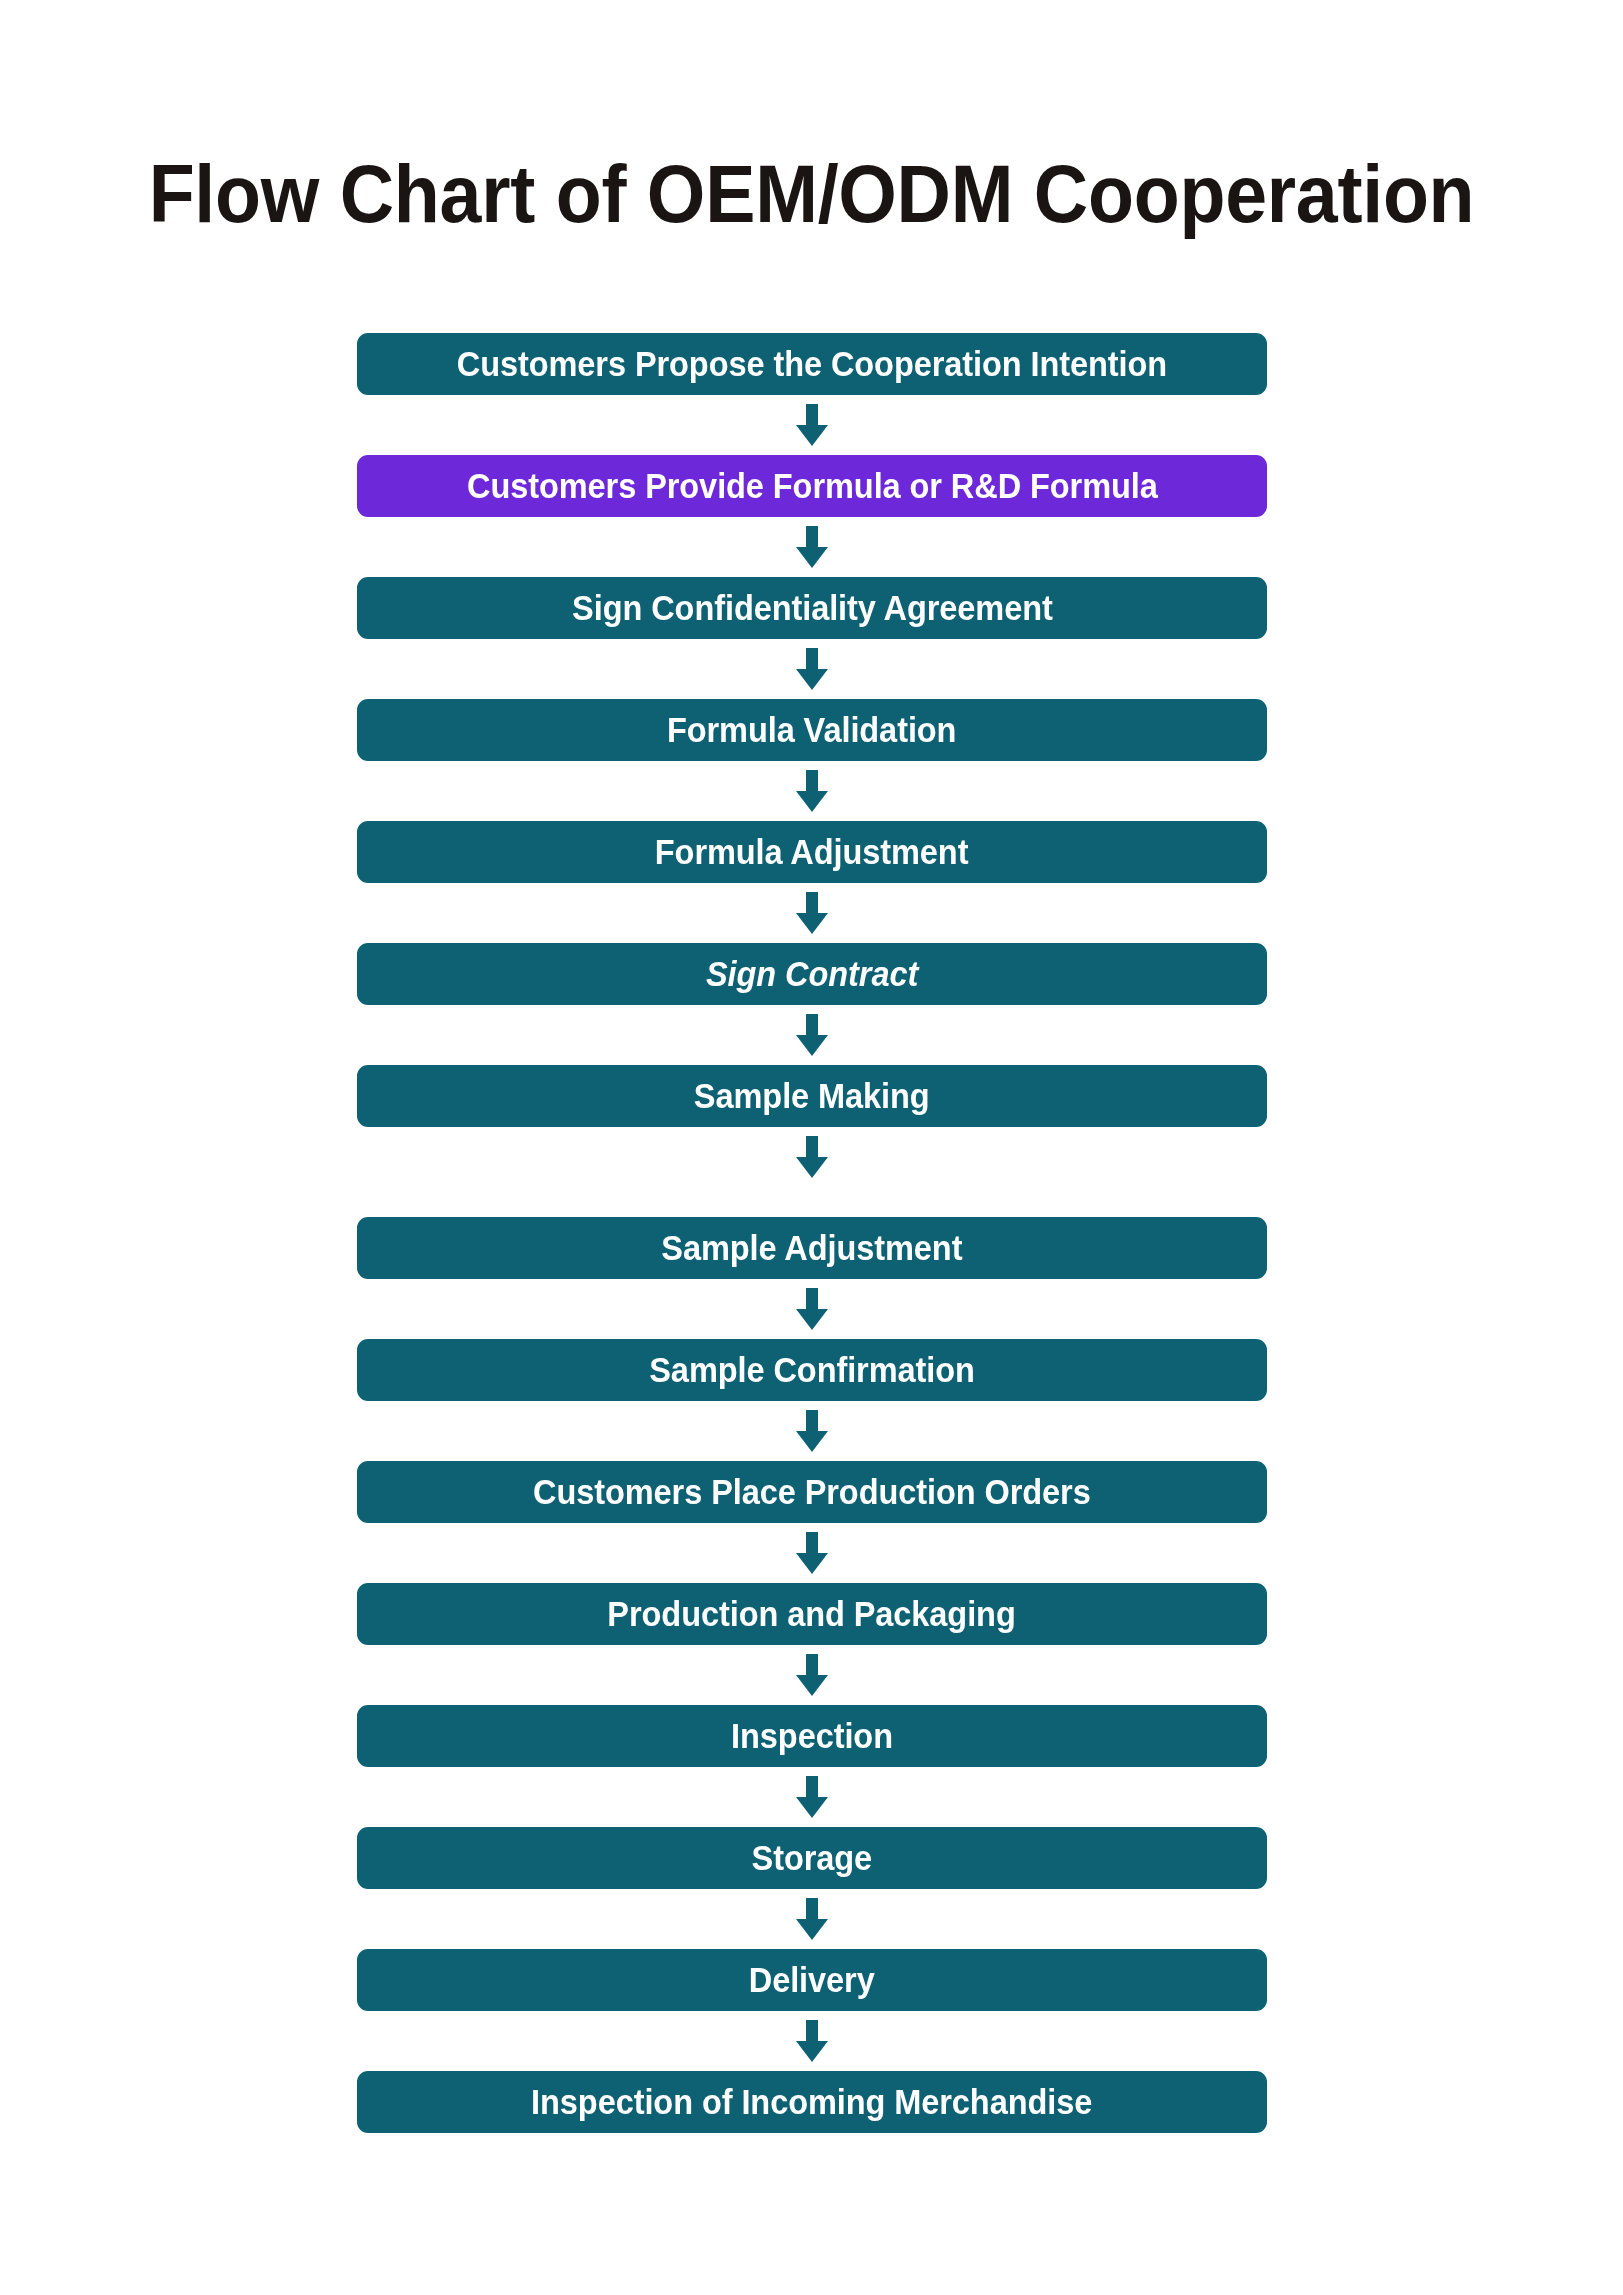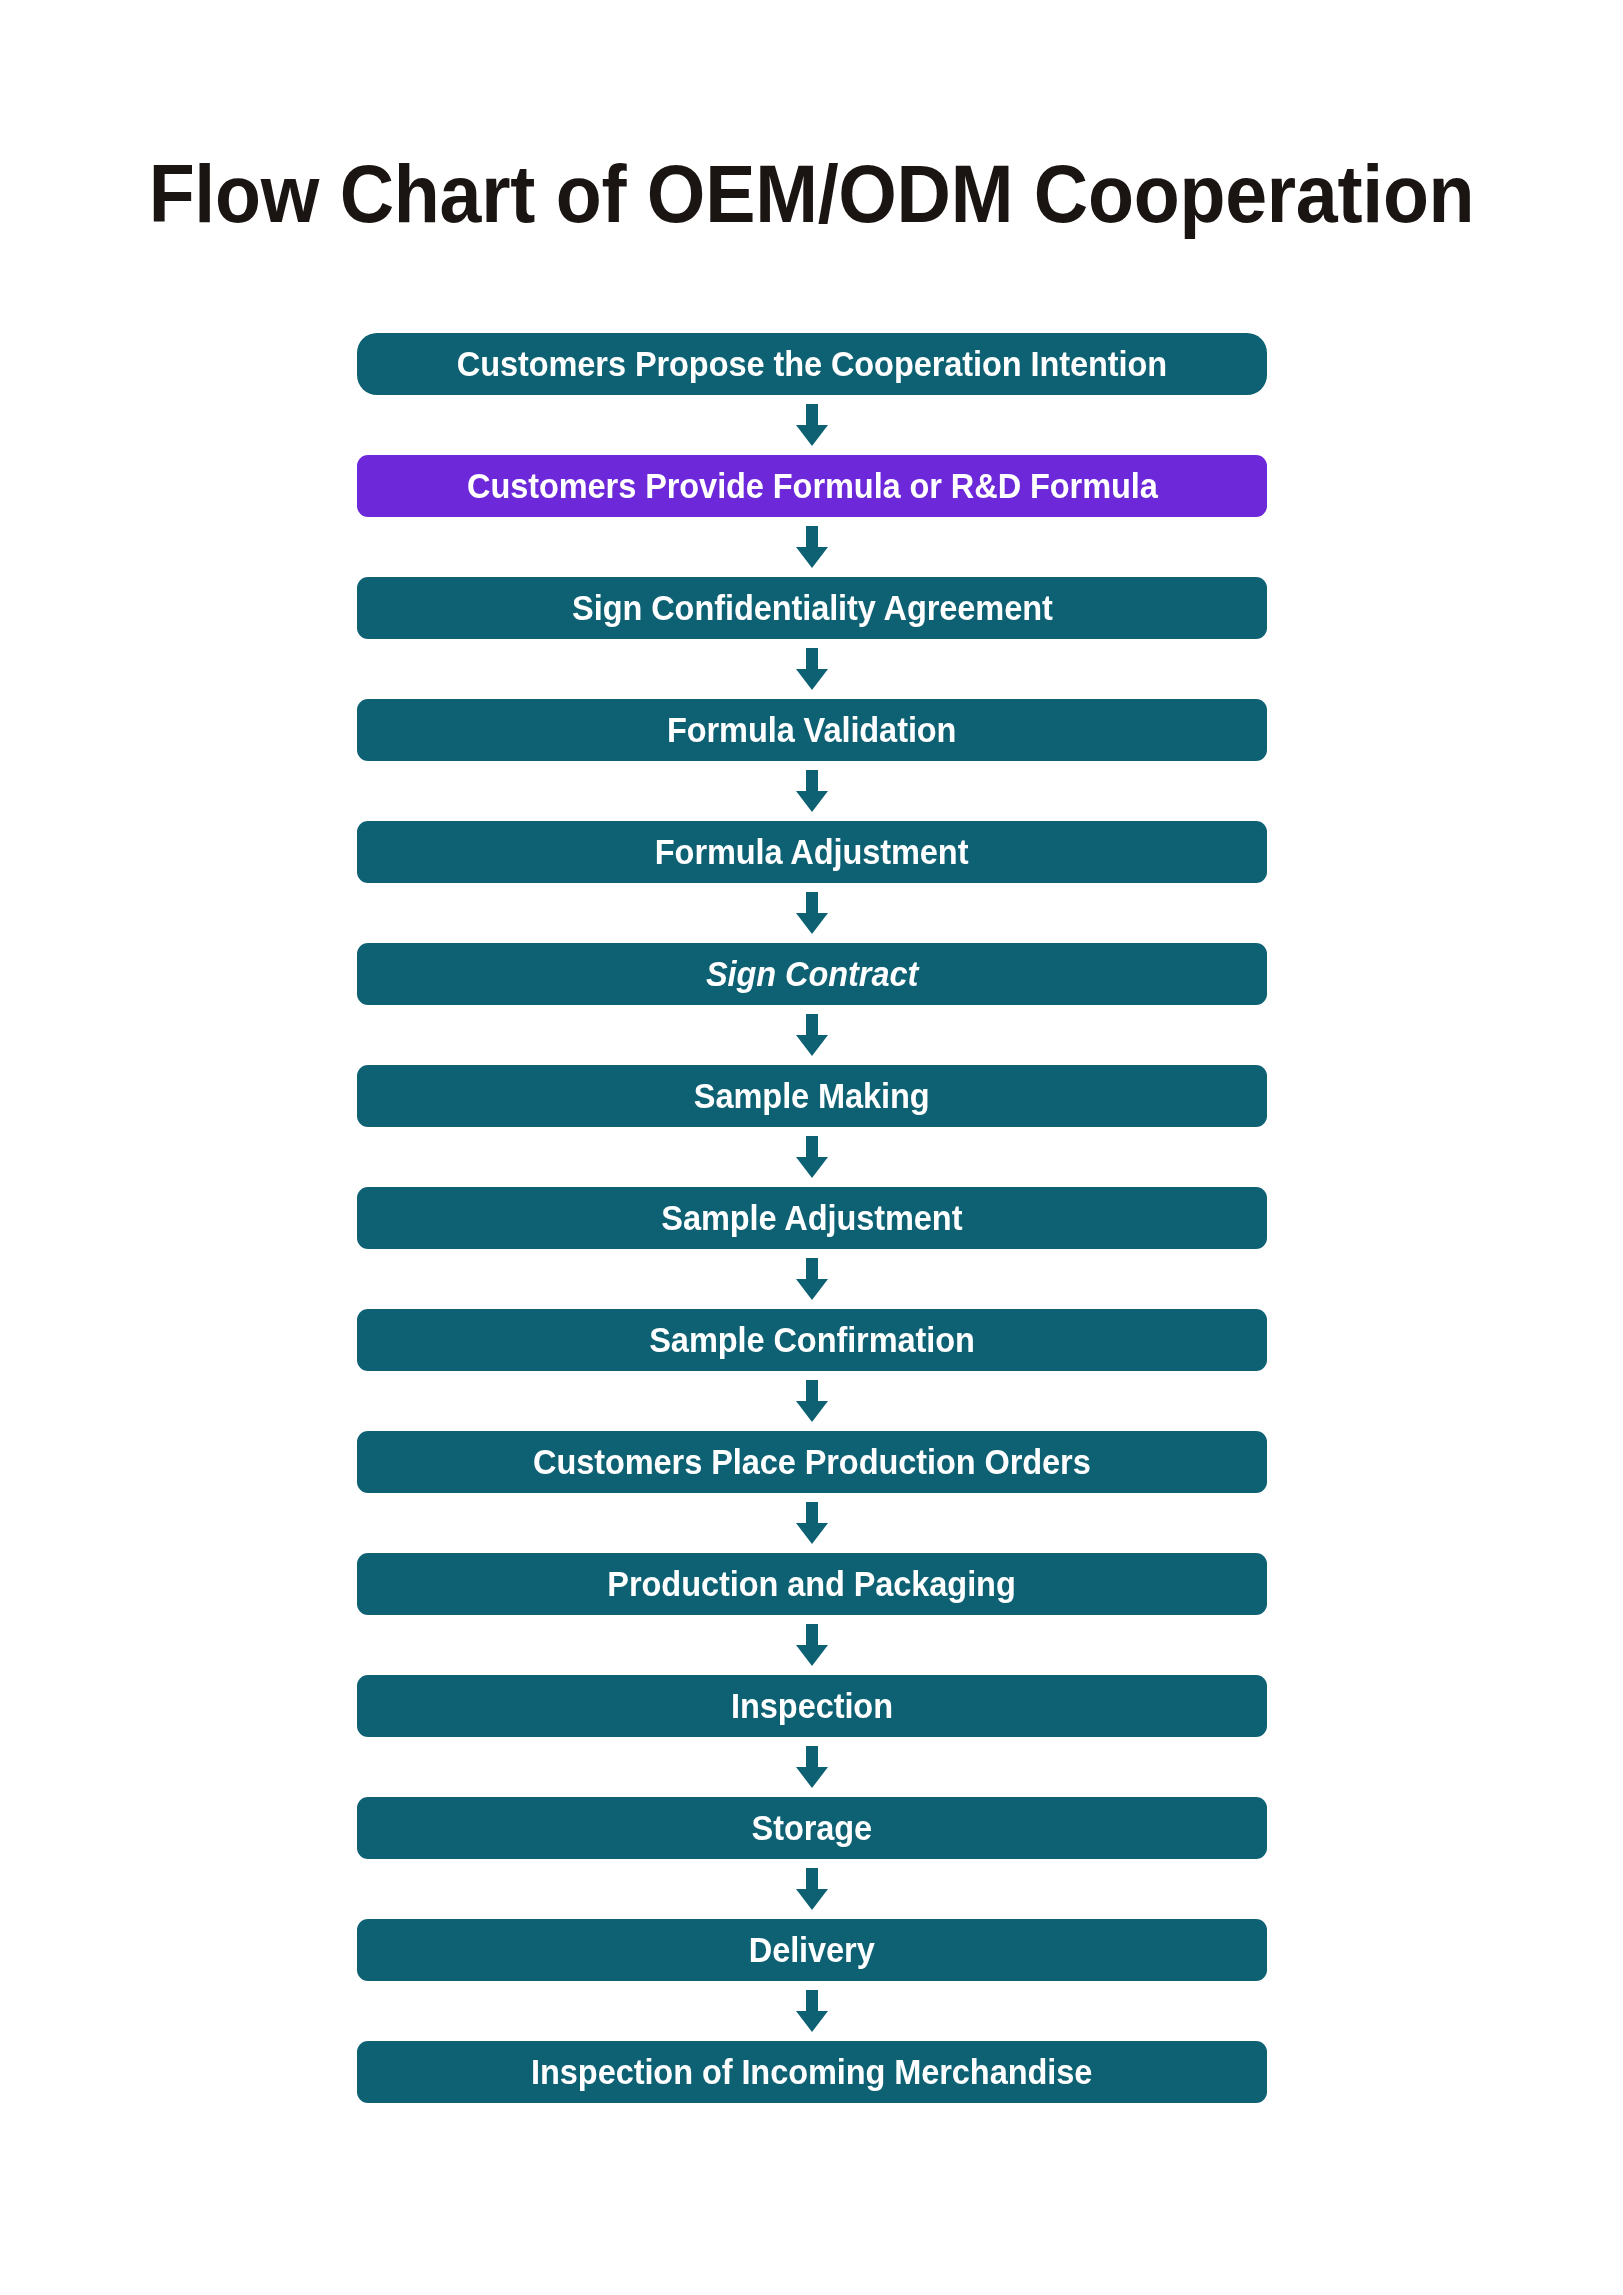--- a/index.html
+++ b/index.html
@@ -120,21 +120,21 @@
 </head>
 <body style="background: rgb(255, 255, 255);">
 
 <div class="page" style="background: rgb(255, 255, 255);">
 
   <div class="chart-title" style="color: rgb(26, 21, 18);">Flow Chart of OEM/ODM Cooperation</div>
 
   <div class="flow">
 
   <div class="flow-row">
-        <div class="step-box" style="background: rgb(13, 97, 115); border-radius: 20px;">
+        <div class="step-box" style="background: rgb(13, 97, 115);">
           <span class="step-label" style="color: rgb(255, 255, 255);">Customers Propose the Cooperation Intention</span>
         </div>
       </div>
       <div class="connector">
         <span class="arrow-down">
           <span class="shaft" style="background: rgb(13, 97, 115);"></span>
           <span class="head" style="border-top-color: rgb(13, 97, 115);"></span>
         </span>
       </div>
       <div class="flow-row">
@@ -197,21 +197,21 @@
           <span class="step-label" style="color: rgb(255, 255, 255);">Sample Making</span>
         </div>
       </div>
       <div class="connector">
         <span class="arrow-down">
           <span class="shaft" style="background: rgb(13, 97, 115);"></span>
           <span class="head" style="border-top-color: rgb(13, 97, 115);"></span>
         </span>
       </div>
       <div class="flow-row">
-        <div class="step-box" style="background: rgb(13, 97, 115);">
+        <div class="step-box" style="background: rgb(13, 97, 115); margin-top: 30px;">
           <span class="step-label" style="color: rgb(255, 255, 255);">Sample Adjustment</span>
         </div>
       </div>
       <div class="connector">
         <span class="arrow-down">
           <span class="shaft" style="background: rgb(13, 97, 115);"></span>
           <span class="head" style="border-top-color: rgb(13, 97, 115);"></span>
         </span>
       </div>
       <div class="flow-row">

